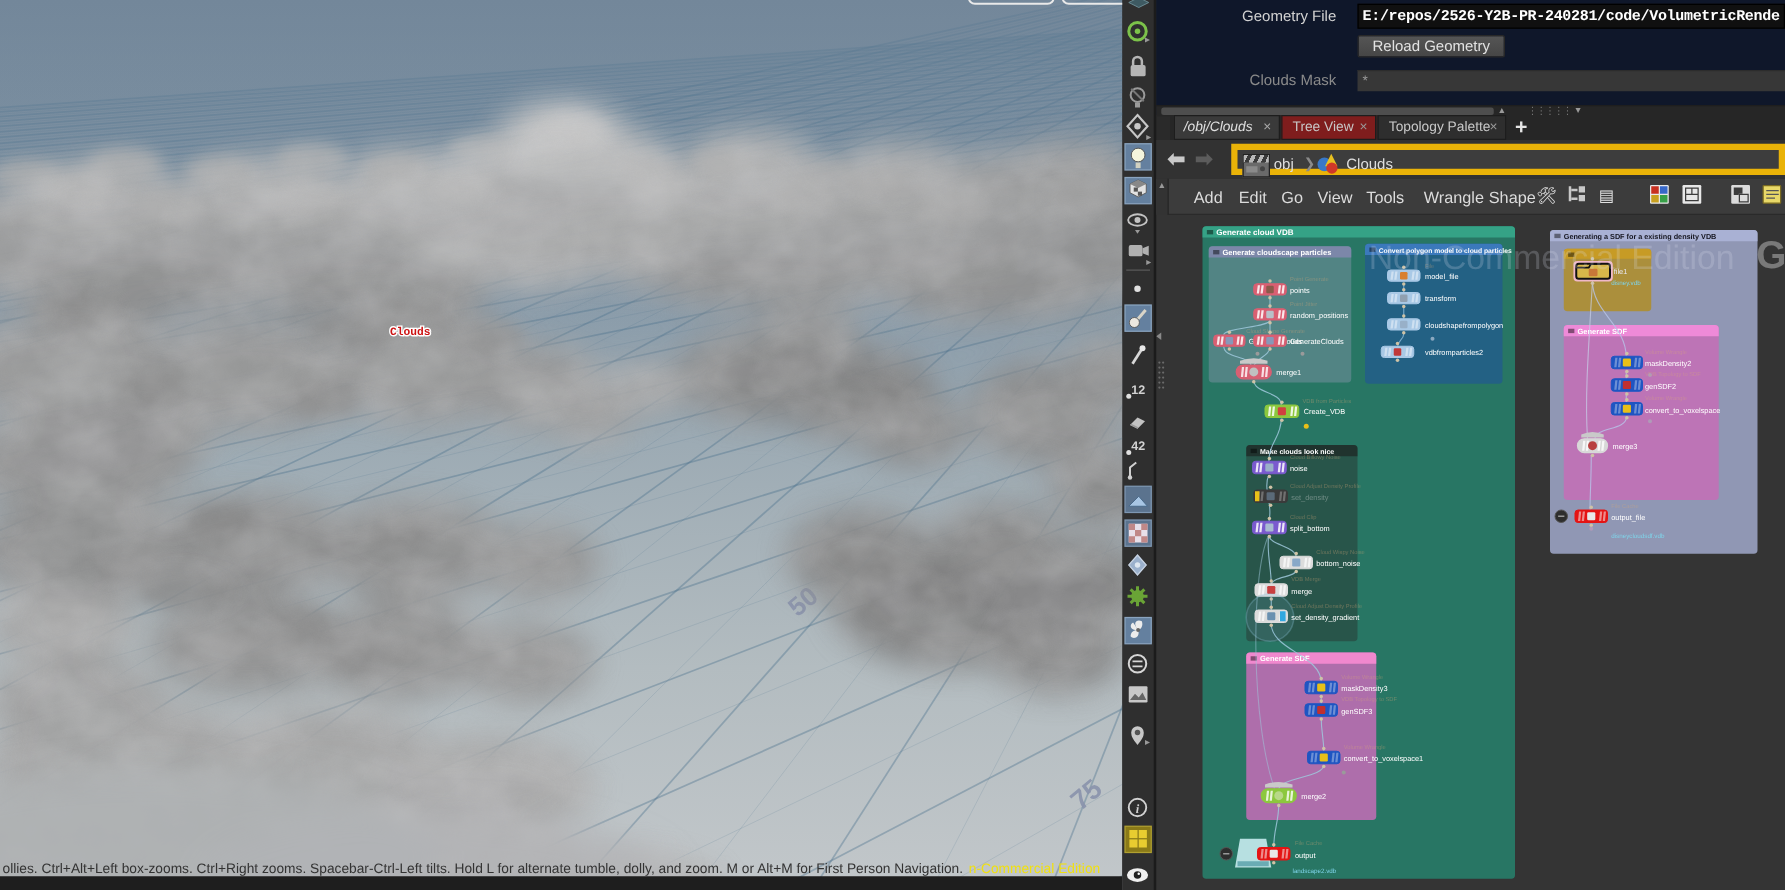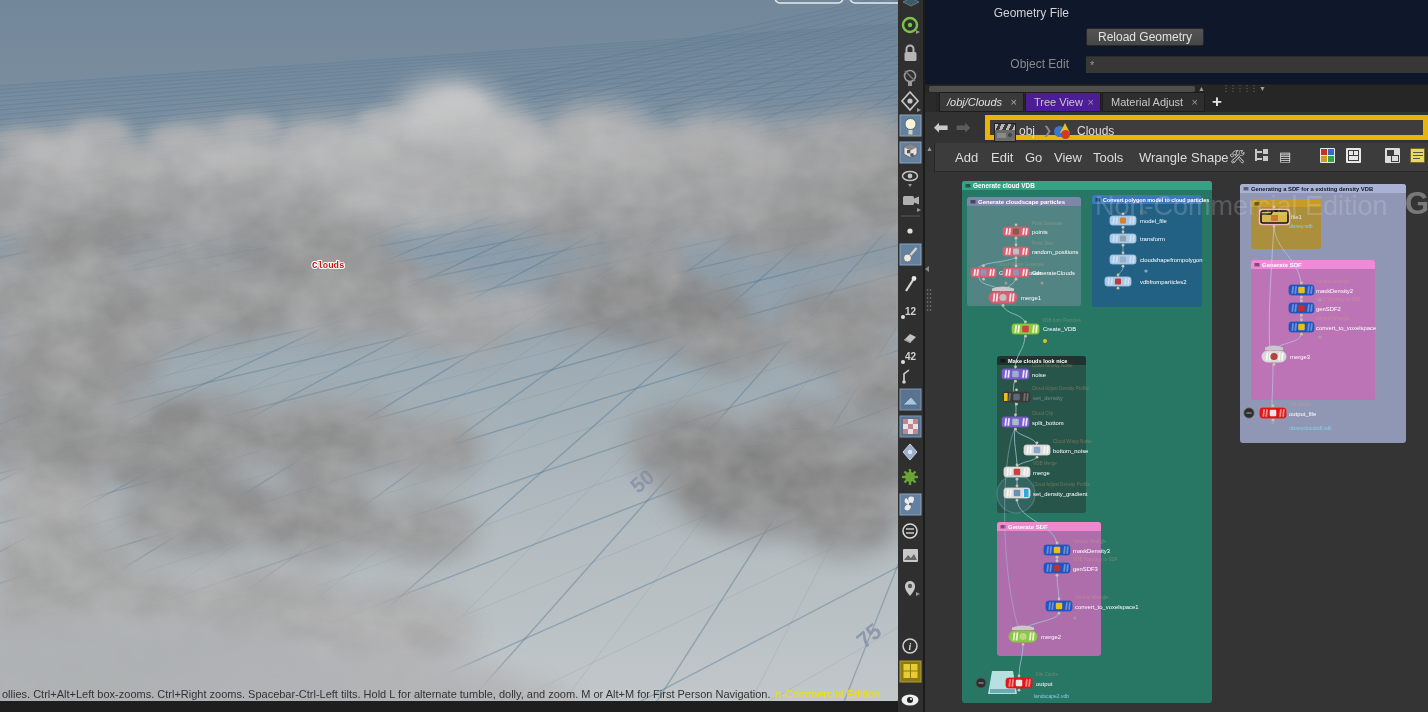--- a/index.html
+++ b/index.html
@@ -452,34 +452,35 @@
       <rect x="13" y="664" width="6.5" height="6.5" fill="#e8cc30"></rect>
       <rect x="5.5" y="671.5" width="6.5" height="6.5" fill="#e8cc30"></rect>
       <rect x="13" y="671.5" width="6.5" height="6.5" fill="#e8cc30"></rect>
       <ellipse cx="12" cy="700" rx="8.5" ry="5.5" fill="#f0f0f0"></ellipse>
       <circle cx="12" cy="700" r="3" fill="#222"></circle>
       <circle cx="13" cy="699" r="1" fill="#fff"></circle>
     </svg></div>
 
 <div style="position:absolute;left:925px;top:0;width:503px;height:92px;background:#0f172a">
   <div style="position:absolute;right:359px;top:6px;font-size:12px;color:#d2d2d2">Geometry File</div>
+  <div style="position:absolute;left:161px;top:3px;width:342px;height:20px;background:#101010;border:1px solid #000;box-sizing:border-box;overflow:hidden;white-space:nowrap;font-family:'Liberation Mono',monospace;font-weight:bold;font-size:12px;color:#fff;line-height:18px;padding-left:3px;letter-spacing:-0.25px">E:/repos/2526-Y2B-PR-240281/code/VolumetricRende</div>
   <div style="position:absolute;left:161px;top:28px;width:118px;height:18px;background:linear-gradient(#555,#464646);border:1px solid #282828;border-radius:2px;box-sizing:border-box;text-align:center;font-size:12px;color:#e2e2e2;line-height:16px">Reload Geometry</div>
-  <div style="position:absolute;right:359px;top:57px;font-size:12px;color:#8a8a8a">Object Edit</div>
+  <div style="position:absolute;right:359px;top:57px;font-size:12px;color:#8a8a8a">Clouds Mask</div>
   <div style="position:absolute;left:161px;top:56px;width:342px;height:17px;background:#373737;border-top:1px solid #2c2c2c;font-size:11px;color:#999;line-height:16px;padding-left:4px;box-sizing:border-box">*</div>
   <div style="position:absolute;left:0;top:84px;width:503px;height:8px;background:#262626;border-top:1px solid #1e1e1e">
     <div style="position:absolute;left:4px;top:1px;width:266px;height:6px;background:#4e4e4e;border-radius:2px"></div>
     <div style="position:absolute;left:273px;top:1px;color:#9a9a9a;font-size:7px;line-height:6px">▲</div>
     <div style="position:absolute;left:297px;top:0px;width:34px;overflow:hidden;color:#777;font-size:8px;letter-spacing:-1px;line-height:8px">⋮⋮⋮⋮⋮⋮</div>
     <div style="position:absolute;left:334px;top:1px;color:#9a9a9a;font-size:7px;line-height:6px">▼</div>
   </div>
 </div>
 <div style="position:absolute;left:936px;top:92px;width:503px;height:20px;background:#262626;font-size:11px;color:#c8c8c8">
   <div style="position:absolute;left:3px;top:0;width:85px;height:20px;background:#3a3a3a;border:1px solid #1d1d1d;box-sizing:border-box;line-height:19px"><span style="font-style:italic;margin-left:7px;color:#e0e0e0">/obj/Clouds</span><span style="position:absolute;right:6px;color:#aaa">×</span></div>
-  <div style="position:absolute;left:89px;top:0;width:76px;height:20px;background:#4c1d95;border:1px solid #1d1d1d;box-sizing:border-box;line-height:19px"><span style="margin-left:8px">Tree View</span><span style="position:absolute;right:6px;color:#999">×</span></div>
-  <div style="position:absolute;left:166px;top:0;width:103px;height:20px;background:#2e2e2e;border:1px solid #1d1d1d;box-sizing:border-box;line-height:19px"><span style="margin-left:8px">Material Adjust</span><span style="position:absolute;right:6px;color:#999">×</span></div>
+  <div style="position:absolute;left:89px;top:0;width:76px;height:20px;background:#7f1d1d;border:1px solid #1d1d1d;box-sizing:border-box;line-height:19px"><span style="margin-left:8px">Tree View</span><span style="position:absolute;right:6px;color:#999">×</span></div>
+  <div style="position:absolute;left:166px;top:0;width:103px;height:20px;background:#2e2e2e;border:1px solid #1d1d1d;box-sizing:border-box;line-height:19px"><span style="margin-left:8px">Topology Palette</span><span style="position:absolute;right:6px;color:#999">×</span></div>
   <div style="position:absolute;left:276px;top:0px;font-size:17px;font-weight:bold;color:#e4e4e4">+</div>
 </div>
 <div style="position:absolute;left:925px;top:112px;width:503px;height:31px;background:#323232">
   <div style="position:absolute;left:9px;top:5px;color:#c9c9c9;font-size:17px;font-weight:bold">⬅</div>
   <div style="position:absolute;left:31px;top:5px;color:#5c5c5c;font-size:17px;font-weight:bold">➡</div>
   <div style="position:absolute;left:60px;top:3px;width:443px;height:25px;background:#3d3d3d;border:5px solid #eab308;box-sizing:border-box">
     <div style="position:absolute;left:4px;top:3px;width:20px;height:17px;background:#6a6a6a;border:1px solid #222">
         <div style="position:absolute;left:0;top:0;width:20px;height:6px;background:repeating-linear-gradient(115deg,#b8b8b8 0 3px,#3a3a3a 3px 6px)"></div>
         <div style="position:absolute;left:2px;top:9px;width:9px;height:5px;background:#8a8a8a"></div>
         <div style="position:absolute;left:13px;top:9px;width:4px;height:4px;background:#444;border-radius:50%"></div>

